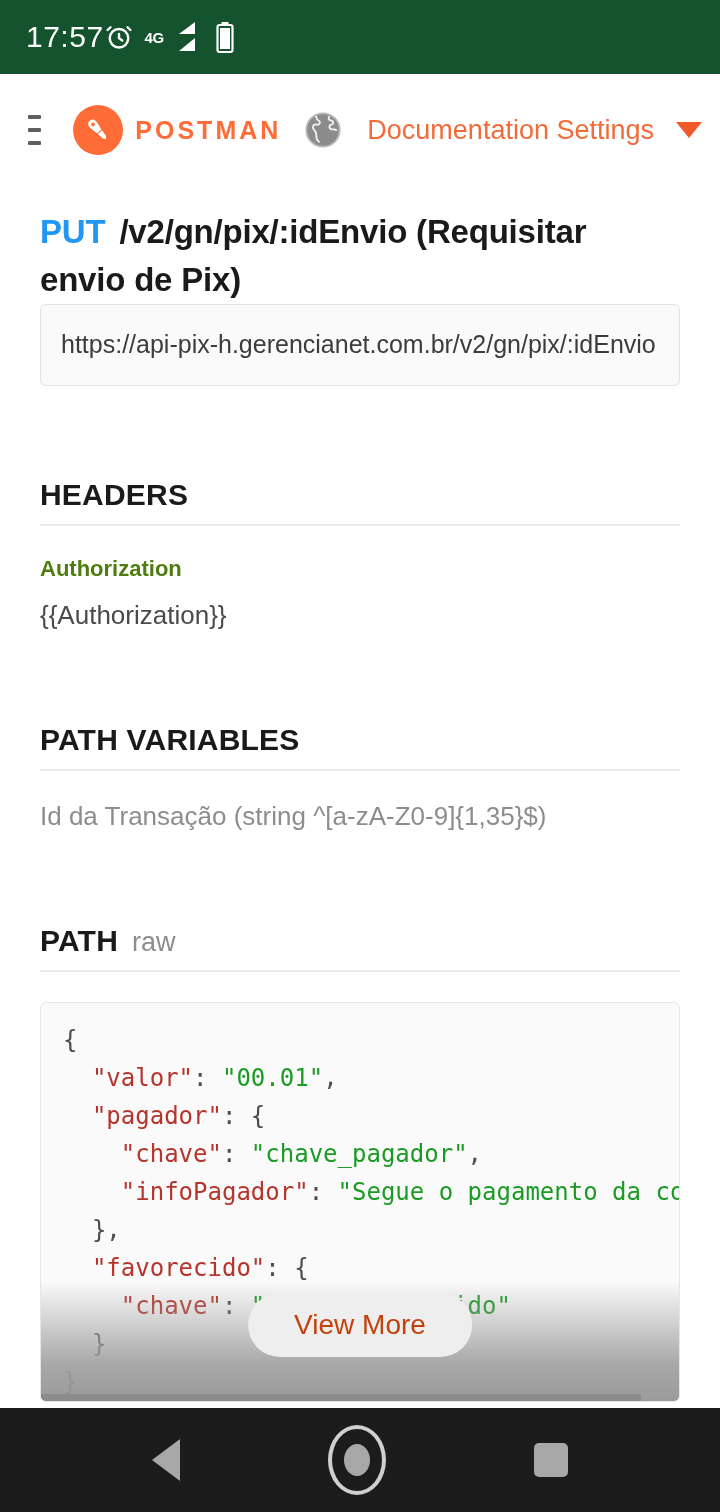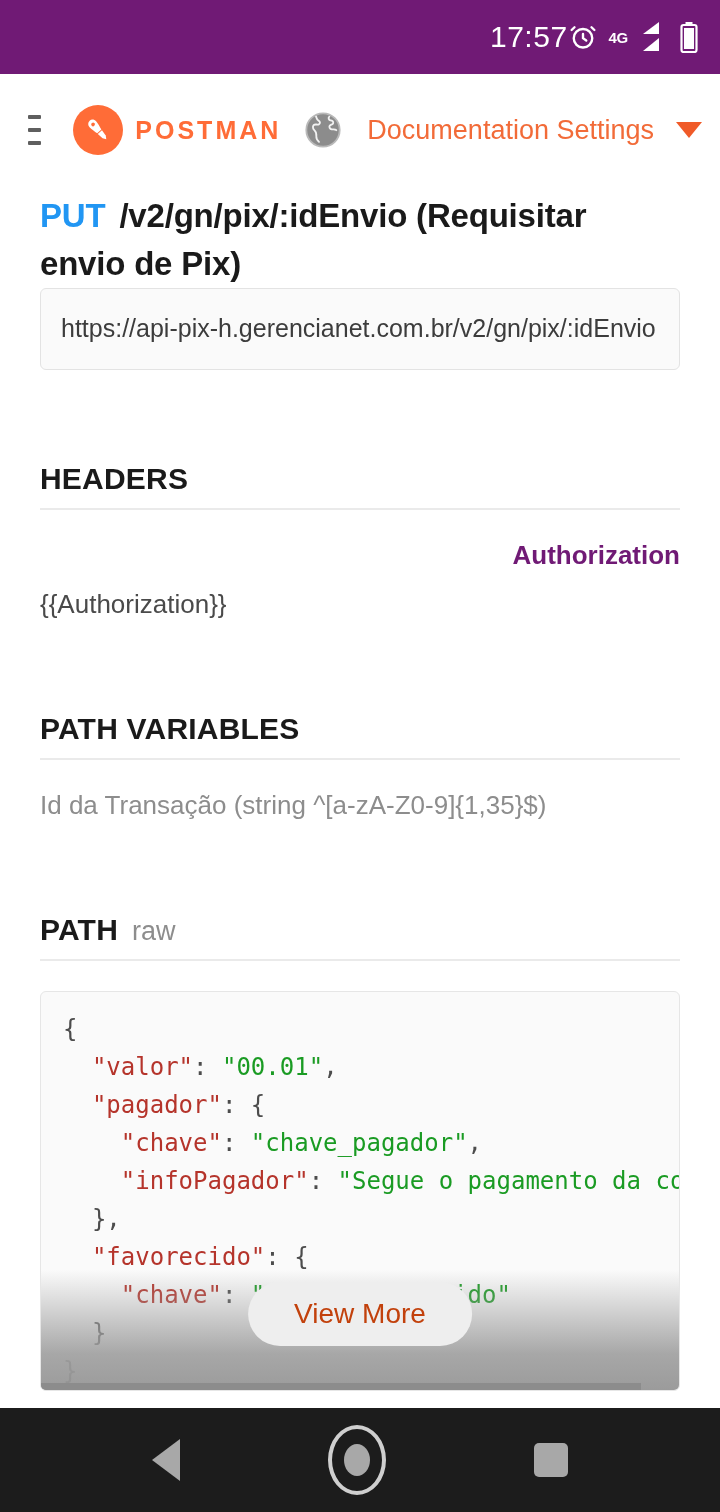--- a/index.html
+++ b/index.html
@@ -5,22 +5,22 @@
   * { margin:0; padding:0; box-sizing:border-box; }
   html, body {
     width:720px; height:1512px;
     background:#ffffff;
     font-family:"Liberation Sans", sans-serif;
     overflow:hidden;
   }
 
   
   .statusbar{
-    height:74px; width:720px; background:#701a75;
-    display:flex; align-items:center; justify-content:flex-end;
+    height:74px; width:720px; background:#14532d;
+    display:flex; align-items:center; justify-content:flex-start;
     padding:0 22px 0 26px;
   }
   .clock{ color:#ffffff; font-size:30px; letter-spacing:.5px; }
   .status-icons{ display:flex; align-items:center; gap:11px; }
   .status-icons svg{ display:block; }
   .net-label{ color:#fff; font-size:15px; font-weight:bold; letter-spacing:-.3px; }
 
   
   .appbar{
     height:112px; width:720px; background:#fff;
@@ -42,39 +42,39 @@
     margin-left:22px; width:0; height:0;
     border-left:13px solid transparent; border-right:13px solid transparent;
     border-top:16px solid #F05A28; cursor:pointer;
   }
 
   
   .content{ padding:0 40px; }
 
   .endpoint-title{
     font-size:33px; font-weight:bold; color:#1a1a1a; line-height:1.45;
-    margin-top:6px; letter-spacing:-.2px;
+    margin-top:22px; letter-spacing:-.2px;
   }
   .endpoint-title .verb{ color:#2196F3; margin-right:14px; }
 
   .url-box{
     border:1px solid #e3e3e3; border-radius:6px;
     background:#fafafa; padding:20px 20px 22px;
     font-size:25px; color:#3c3c3c; line-height:1.55; word-break:break-all;
   }
 
   .section-head{
     margin-top:92px; border-bottom:2px solid #eaeaea; padding-bottom:12px;
     display:flex; align-items:baseline; gap:14px;
   }
   .section-head h2{ font-size:30px; font-weight:bold; color:#1a1a1a; letter-spacing:.2px; }
   .section-head .sub{ font-size:27px; color:#8d8d8d; font-weight:normal; }
 
   .kv{ margin-top:30px; }
-  .kv .k{ font-size:26px; font-weight:bold; color:#701a75;text-align:right; }
+  .kv .k{ font-size:22px; font-weight:bold; color:#4d7c0f; }
   .kv .v{ font-size:26px; color:#4a4a4a; margin-top:18px; }
   .kv .v.muted{ color:#8d8d8d; }
 
   
   .code-wrap{
     position:relative; margin-top:30px;
     border:1px solid #e6e6e6; border-radius:6px; background:#fafafa;
     height:400px; overflow:hidden;
   }
   .code{

